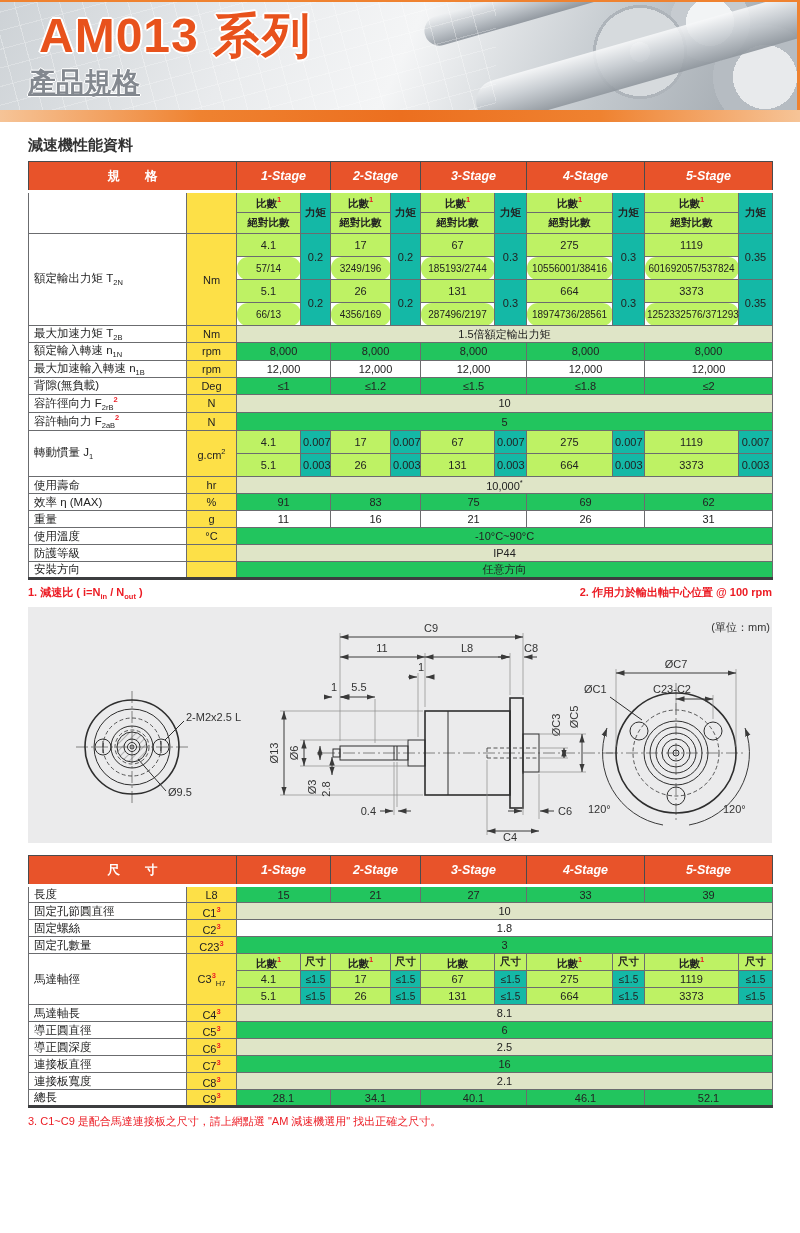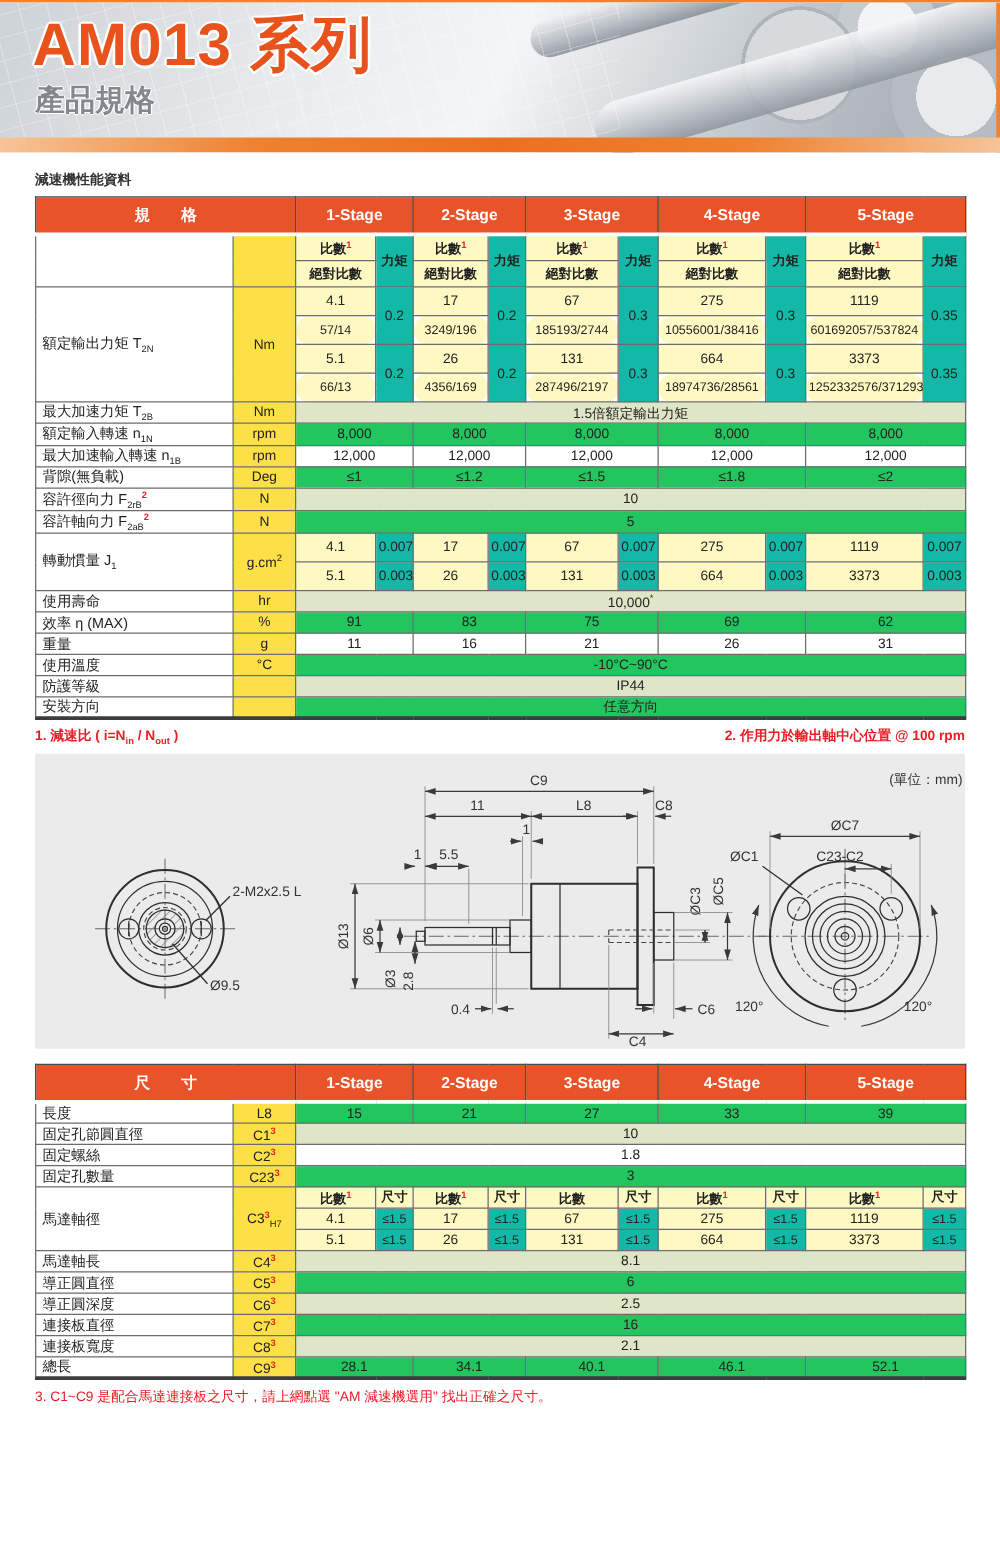--- a/index.html
+++ b/index.html
@@ -16,38 +16,38 @@
   .banner-shaft{position:absolute;right:-30px;top:34px;width:360px;height:44px;transform:rotate(-16deg);
     background:linear-gradient(#f7f8f9,#c9ced3 45%,#8f969d);border-radius:22px;opacity:.9;}
   .banner-shaft2{position:absolute;right:120px;top:-18px;width:260px;height:30px;transform:rotate(-16deg);
     background:linear-gradient(#eef0f2,#b7bdc3 55%,#878e96);border-radius:15px;opacity:.85;}
   .banner-grid{position:absolute;left:0;top:0;width:62%;height:100%;opacity:.55;background:
     repeating-linear-gradient(75deg,rgba(255,255,255,.55) 0 1px,rgba(0,0,0,0) 1px 22px),
     repeating-linear-gradient(-15deg,rgba(255,255,255,.45) 0 1px,rgba(0,0,0,0) 1px 18px);}
   .banner-right-edge{position:absolute;right:0;top:0;width:3px;height:100%;background:#EF8230;}
   .banner-bottom{position:absolute;left:0;right:0;bottom:0;height:12px;
     background:linear-gradient(90deg,#f6c497,#ef8230 25%,#ec6f1f 50%,#ef8230 75%,#f6c497);}
-  .series-title{position:absolute;left:26px;top:2px;font-size:48px;font-weight:bold;letter-spacing:1px;color:#E8521C;
+  .series-title{position:absolute;left:39px;top:2px;font-size:48px;font-weight:bold;letter-spacing:1px;color:#E8521C;
     text-shadow:-2px 0 0 #fff,2px 0 0 #fff,0 -2px 0 #fff,0 2px 0 #fff,-1px -1px 0 #fff,1px 1px 0 #fff,1px -1px 0 #fff,-1px 1px 0 #fff;}
-  .sub-title{position:absolute;left:28px;top:62px;font-size:24px;font-weight:bold;color:#83888F;
-    text-shadow:-1px 0 0 #fff,1px 0 0 #fff,0 -1px 0 #fff,0 1px 0 #fff;}
+  .sub-title{position:absolute;left:28px;top:62px;font-size:28px;font-weight:bold;color:#83888F;
+    text-shadow:-1px 0 0 #fff,1px 0 0 #fff,0 -1px 0 #fff,0 1px 0 #fff;text-decoration:underline;}
 
   
   .content{padding:14px 28px 0 28px;}
-  .sec-title{font-size:11px;font-weight:bold;color:#333;margin:0 0 6px 0;}
+  .sec-title{font-size:15px;font-weight:bold;color:#333;margin:0 0 6px 0;}
 
   table.spec{border-collapse:collapse;table-layout:fixed;width:744px;font-size:11px;
     border:1px solid #4a4b4d;border-bottom:3px solid #3c3d3f;}
   table.spec td{border:1px solid #6B6C6F;text-align:center;vertical-align:middle;padding:0 2px;color:#222;}
   table.spec th{background:#E8532A;color:#fff;font-weight:bold;font-size:12.5px;height:26px;
     border:1px solid #4a4b4d;border-bottom:3px solid #fff;}
-  th.stage{border-left:3px solid #fff;}
+  th.stage{border-left:3px solid #fff;font-style:italic;}
   .lbl{text-align:left !important;background:#fff;padding-left:5px !important;font-size:11.5px;}
   .unit{background:#fde047;}
-  .or{background:#fef9c3;} .orl{background:#14b8a6;}
+  .or{background:#bef264;} .orl{background:#14b8a6;}
   .ol{background:#22c55e;} .lg{background:#DFE5C7;} .w{background:#fff;}
   .hd{font-weight:bold;font-size:10.5px;}
   .abs{font-size:10px;border-radius:11px;}
   .sz{font-size:10px;}
   sub{font-size:7.5px;} sup{font-size:7.5px;} sup.red{color:#EC1C24;font-weight:bold;}
   .h21{height:21px;} .h23{height:23px;} .h25{height:17px;} .h17{height:17px;}
 
   .fn-row{display:flex;justify-content:space-between;margin-top:5px;font-size:11px;color:#EC1C24;font-weight:bold;}
   .fn-star{margin-top:3px;font-size:11px;color:#5F5FA7;}
   .fn3{margin-top:6px;font-size:11px;color:#EC1C24;}

